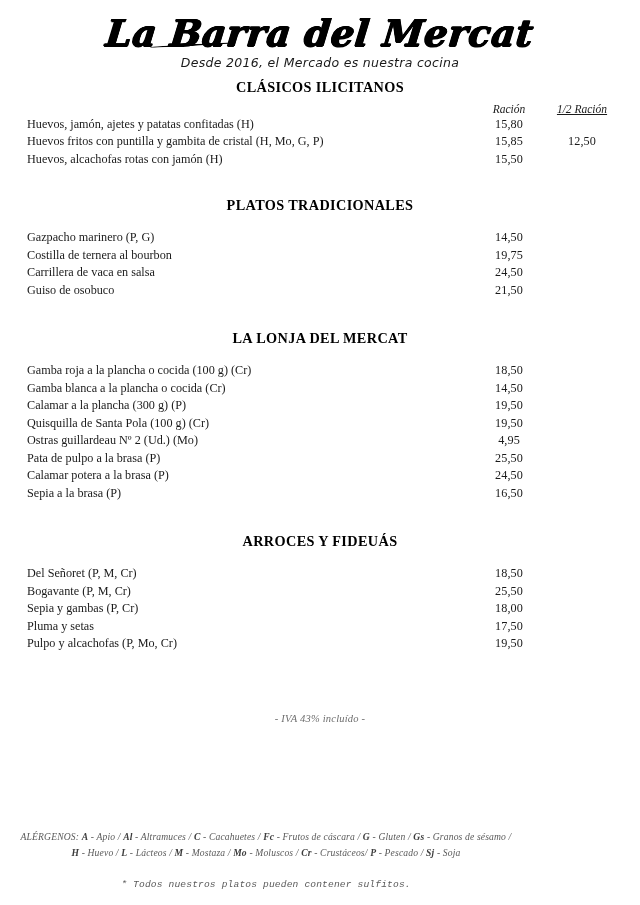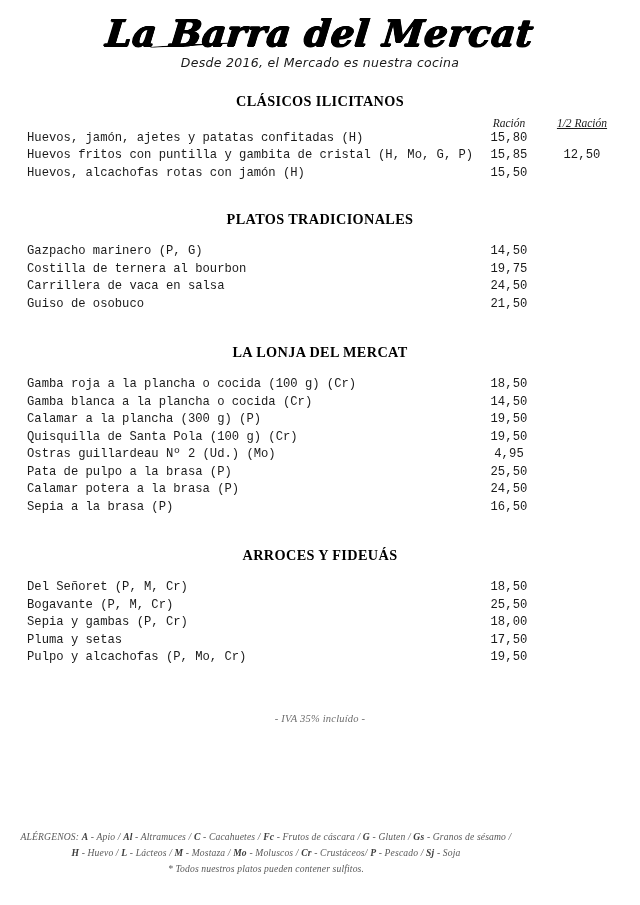--- a/index.html
+++ b/index.html
@@ -63,21 +63,21 @@
     font-family: "DejaVu Sans", "Liberation Sans", sans-serif;
     font-style: italic;
     font-size: 12.5px;
     font-weight: 400;
     letter-spacing: 0.3px;
     color: #1a1a1a;
   }
 
   
   .menu-body {
-    margin-top: 22px;
+    margin-top: 8px;
     padding: 0 18px 0 18px;
   }
 
   .section {
     margin-bottom: 0;
   }
   .section-title {
     text-align: center;
     font-family: "Liberation Serif", "DejaVu Serif", serif;
     font-weight: 700;
@@ -112,21 +112,20 @@
 
   .items { display: block; }
 
   .item-row {
     display: flex;
     align-items: baseline;
     font-size: 12.2px;
     line-height: 17.5px;
     color: #1a1a1a;
     white-space: nowrap;
-    font-family: Liberation Mono, monospace;
   }
   .item-name {
     flex: 0 0 auto;
     padding-left: 9px;
   }
   .item-fill { flex: 1 1 auto; }
   .item-price {
     width: 66px;
     text-align: center;
     letter-spacing: 0.1px;
@@ -160,21 +159,21 @@
     width: 532px;
     text-align: center;
     font-style: italic;
     font-size: 9.6px;
     line-height: 15.5px;
     color: #5a5a5a;
     letter-spacing: 0.15px;
   }
   .allergens b { font-weight: 700; font-style: italic; color: #3d3d3d; }
   .allergens .line { display: block; }
-  .allergens .sulfites { display: block; margin-top: 1px; }
+  .allergens .sulfites { display: block; margin-top: 17px; font-family: Liberation Mono, monospace; }
 </style>
 </head>
 <body>
 
 <div class="page">
 
   <div class="masthead">
     <h1 class="brand-title">La Barra del Mercat</h1>
     <div class="brand-underswash"></div>
     <div class="brand-tagline">Desde 2016, el Mercado es nuestra cocina</div>
@@ -330,21 +329,21 @@
               <span class="item-fill"></span>
               <span class="item-price">19,50</span>
               <span class="item-price-half"></span>
             </div>
           </div>
           <div class="section-gap-md"></div>
         </div>
       </div>
   </div>
 
-  <div class="iva-note">- IVA 35% incluído -</div>
+  <div class="iva-note">- IVA 43% incluído -</div>
 
   <div class="allergens">
     <span class="line">
       <span>ALÉRGENOS:</span>
       <span id="allergens-l1"><span> <b>A</b> <span>- Apio /</span></span><span> <b>Al</b> <span>- Altramuces /</span></span><span> <b>C</b> <span>- Cacahuetes /</span></span><span> <b>Fc</b> <span>- Frutos de cáscara /</span></span><span> <b>G</b> <span>- Gluten /</span></span><span> <b>Gs</b> <span>- Granos de sésamo /</span></span></span>
     </span>
     <span class="line">
       <span id="allergens-l2"><span> <b>H</b> <span>- Huevo /</span></span><span> <b>L</b> <span>- Lácteos /</span></span><span> <b>M</b> <span>- Mostaza /</span></span><span> <b>Mo</b> <span>- Moluscos /</span></span><span> <b>Cr</b> <span>- Crustáceos/</span></span><span> <b>P</b> <span>- Pescado /</span></span><span> <b>Sj</b> <span>- Soja</span></span></span>
     </span>
     <span class="sulfites">* Todos nuestros platos pueden contener sulfitos.</span>

